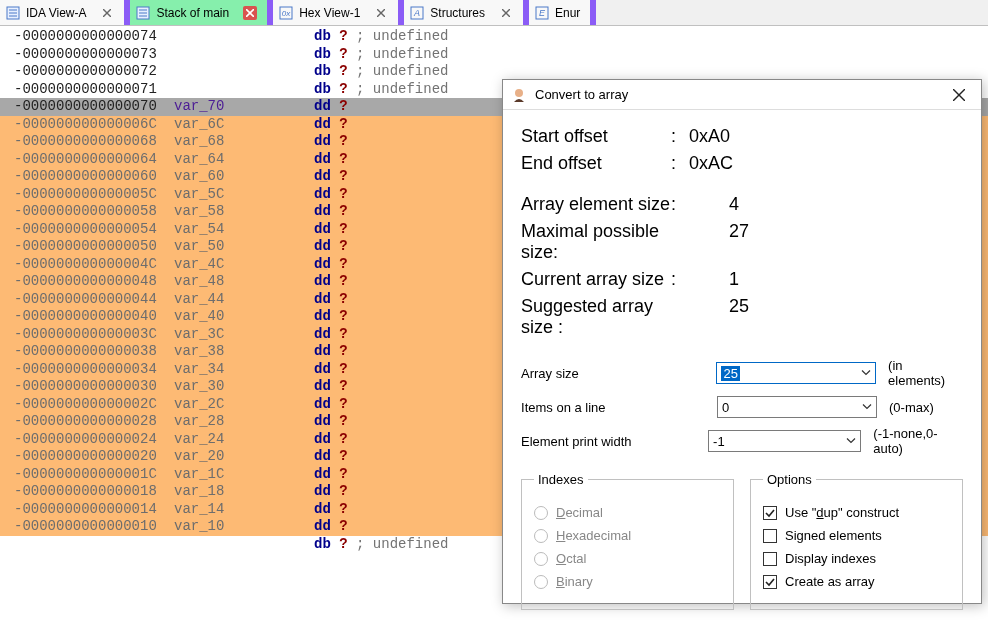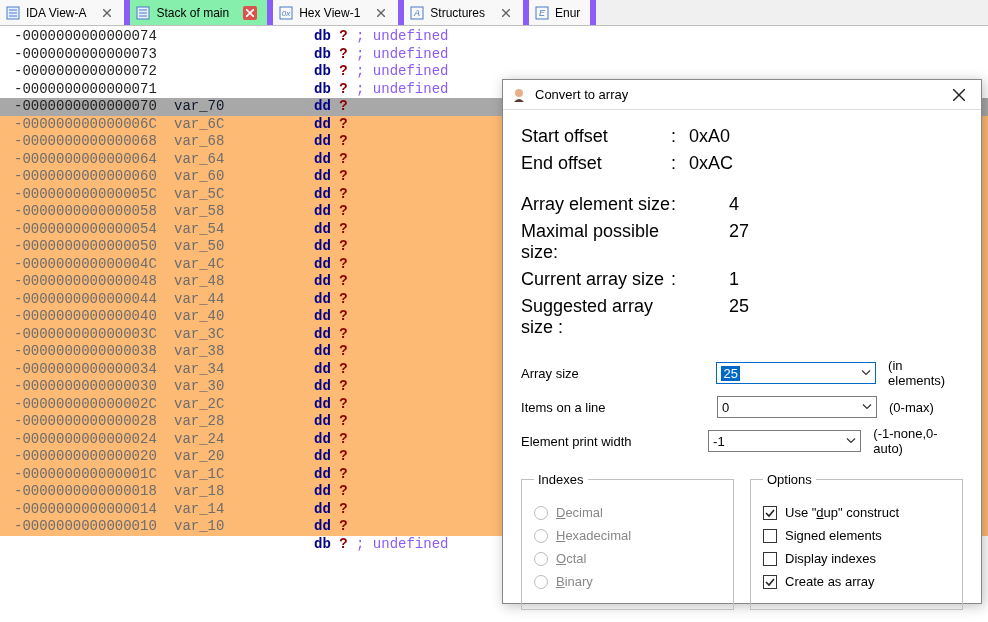--- a/index.html
+++ b/index.html
@@ -61,27 +61,27 @@
     line-height: 17.5px;
     white-space: pre;
     padding-top: 2px;
   }
   .row { display: flex; height: 17.5px; align-items: flex-start; }
   .row.sel { background: #fdba74; }
   .row.sel-cursor { background: #a8a8a8; }
   .gutter { width: 14px; display:inline-block; }
   .offset { color: #222; display:inline-block; width: 160px; }
   .varname-cell { display:inline-block; width: 140px; }
-  .varname { color: #0f172a; }
+  .varname { color: #4c1d95; }
   .row.sel .offset, .row.sel .varname { color: #6d6d6d; }
   .def { display:inline-block; }
   .db { color: #00008b; font-weight: bold; }
   .dd { color: #00008b; font-weight: bold; }
   .q  { color: #8b0000; font-weight: bold; }
-  .cmt { color: #8b5cf6; }
+  .cmt { color: #737373; }
 
   .dialog {
     position: absolute;
     left: 502px; top: 79px;
     width: 480px; height: 525px;
     background: #fff;
     border: 1px solid #888;
     box-shadow: 2px 2px 12px rgba(0,0,0,.25);
     font-size: 13px;
   }

